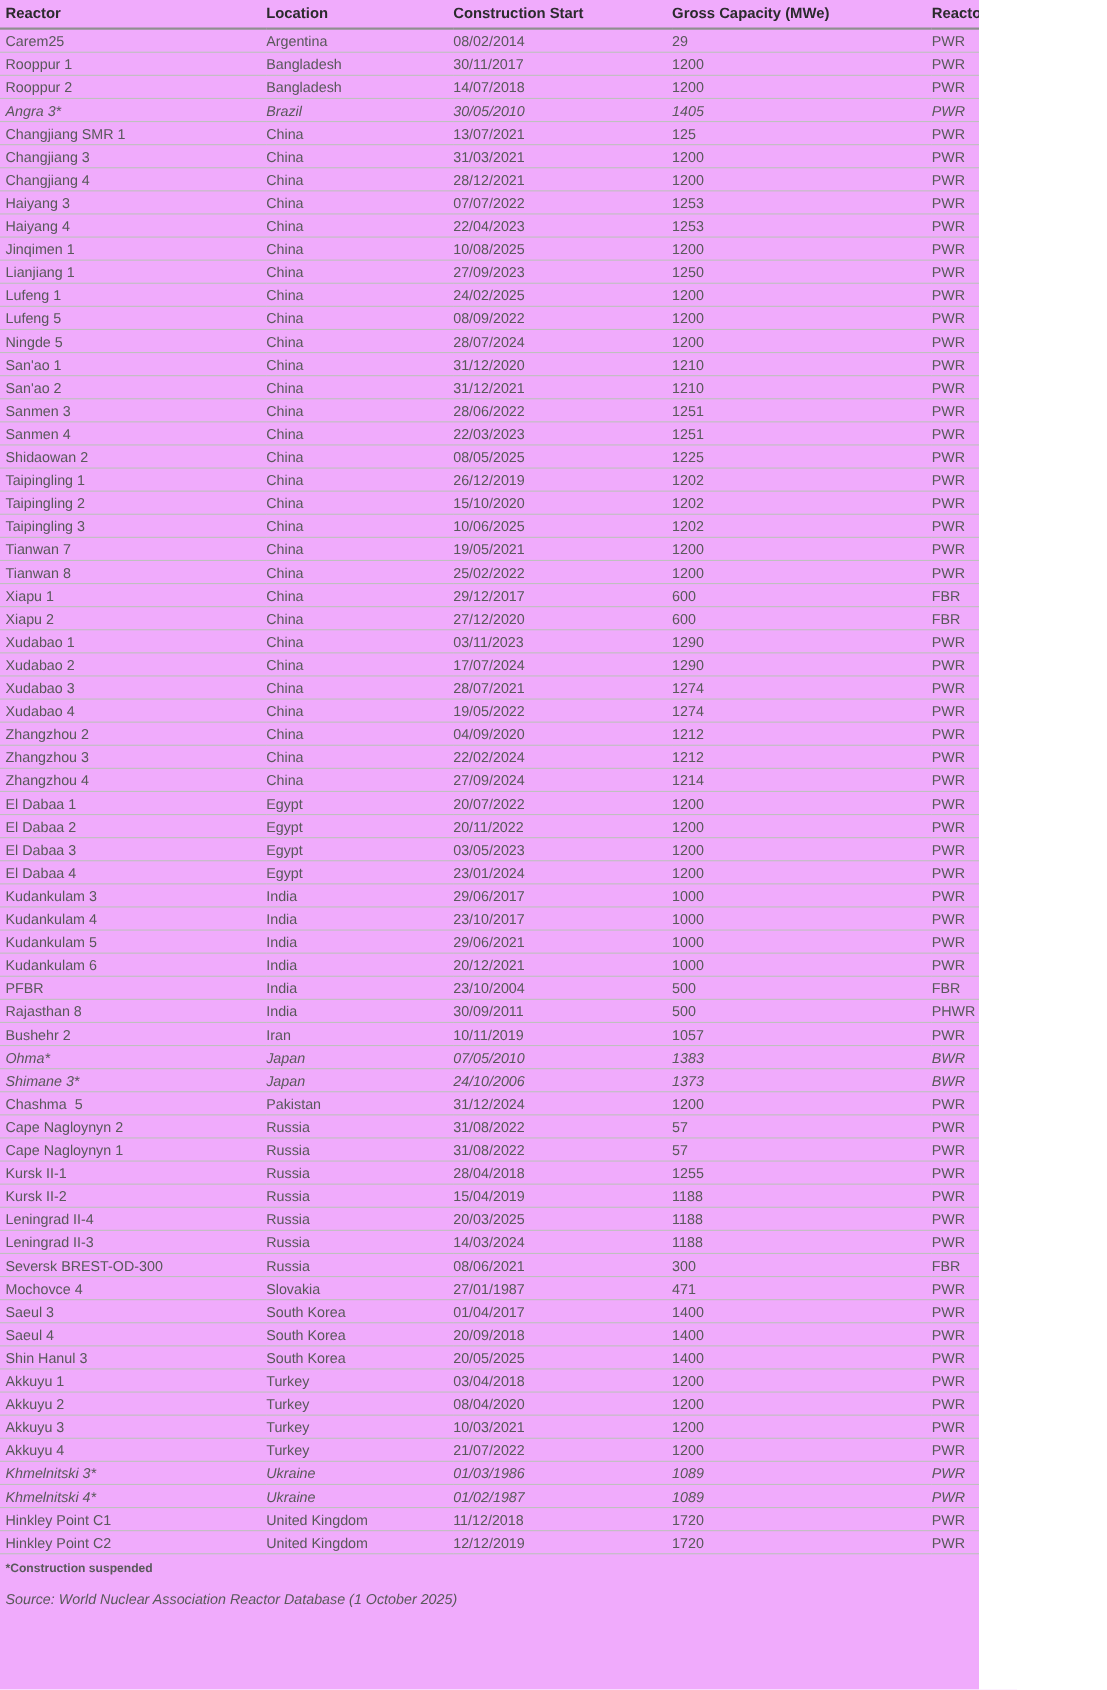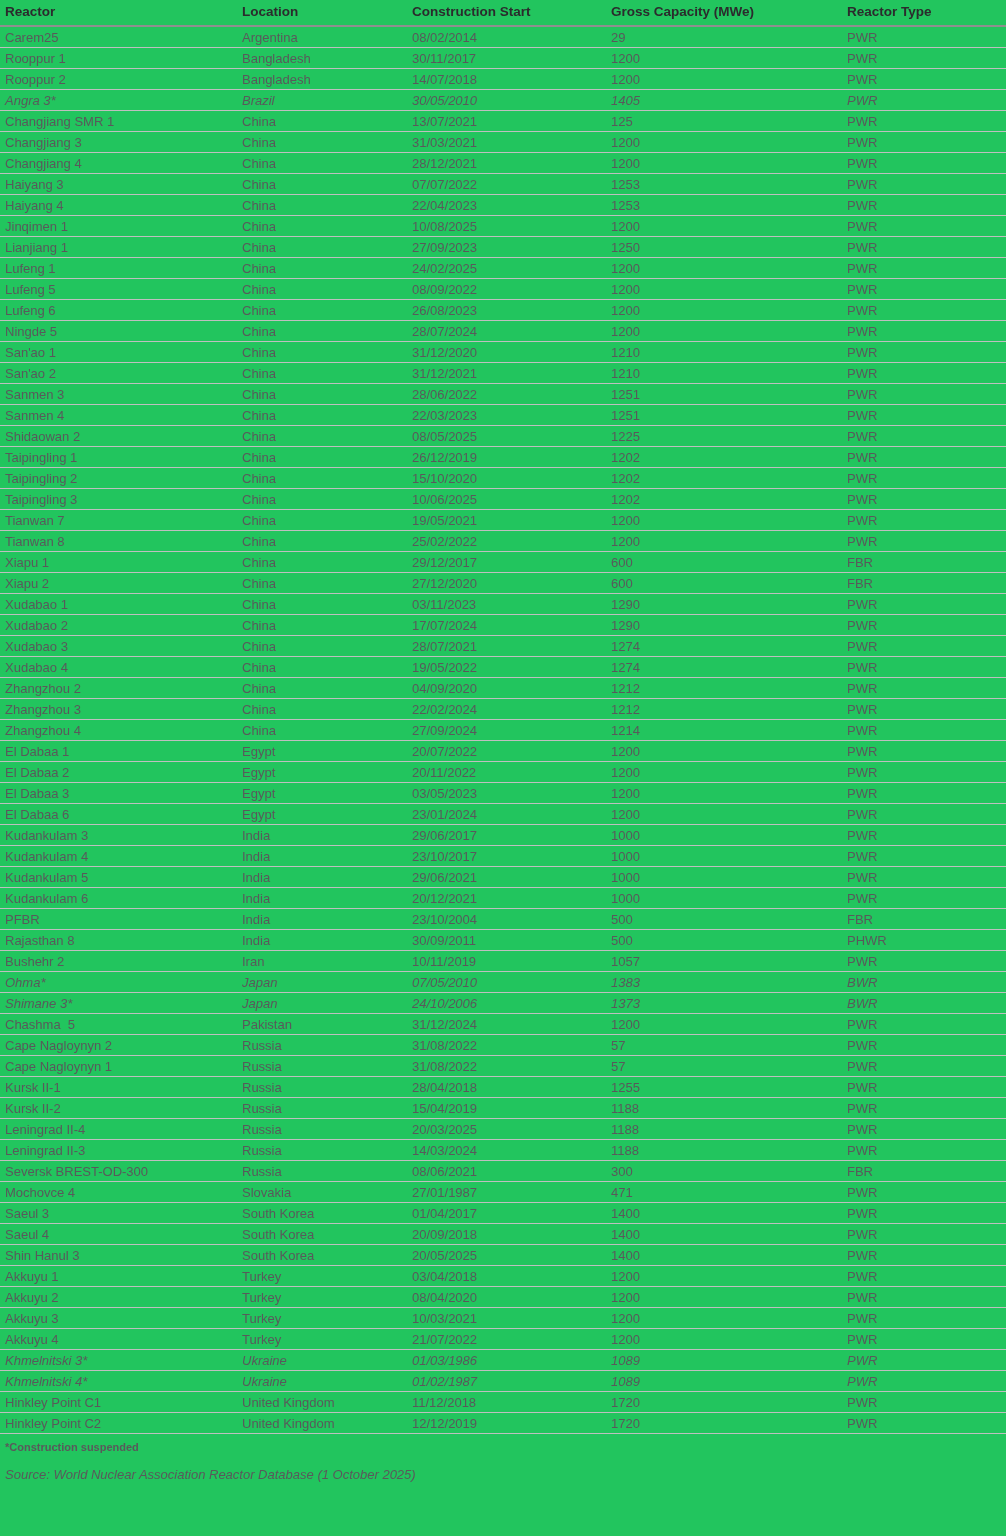--- a/index.html
+++ b/index.html
@@ -3,23 +3,23 @@
 <meta charset="utf-8">
 <style>
   html, body {
     margin: 0;
     padding: 0;
     background: #ffffff;
     font-family: "Liberation Sans", "DejaVu Sans", sans-serif;
   }
   .page {
     position: relative;
-    width: 1006px;
+    width: 890px;
     height: 1536px;
-    background: #22c55e;
+    background: #f0abfc;
     overflow: hidden;
   }
   table.reactor-table {
     border-collapse: collapse;
     table-layout: fixed;
     width: 1006px;
     margin: 0;
   }
   col.c-reactor  { width: 242px; }
   col.c-location { width: 170px; }
@@ -173,27 +173,20 @@
     <td>PWR</td>
   </tr>
         <tr>
     <td>Lufeng 5</td>
     <td>China</td>
     <td>08/09/2022</td>
     <td>1200</td>
     <td>PWR</td>
   </tr>
         <tr>
-    <td>Lufeng 6</td>
-    <td>China</td>
-    <td>26/08/2023</td>
-    <td>1200</td>
-    <td>PWR</td>
-  </tr>
-        <tr>
     <td>Ningde 5</td>
     <td>China</td>
     <td>28/07/2024</td>
     <td>1200</td>
     <td>PWR</td>
   </tr>
         <tr>
     <td>San'ao 1</td>
     <td>China</td>
     <td>31/12/2020</td>
@@ -341,21 +334,21 @@
     <td>PWR</td>
   </tr>
         <tr>
     <td>El Dabaa 3</td>
     <td>Egypt</td>
     <td>03/05/2023</td>
     <td>1200</td>
     <td>PWR</td>
   </tr>
         <tr>
-    <td>El Dabaa 6</td>
+    <td>El Dabaa 4</td>
     <td>Egypt</td>
     <td>23/01/2024</td>
     <td>1200</td>
     <td>PWR</td>
   </tr>
         <tr>
     <td>Kudankulam 3</td>
     <td>India</td>
     <td>29/06/2017</td>
     <td>1000</td>

